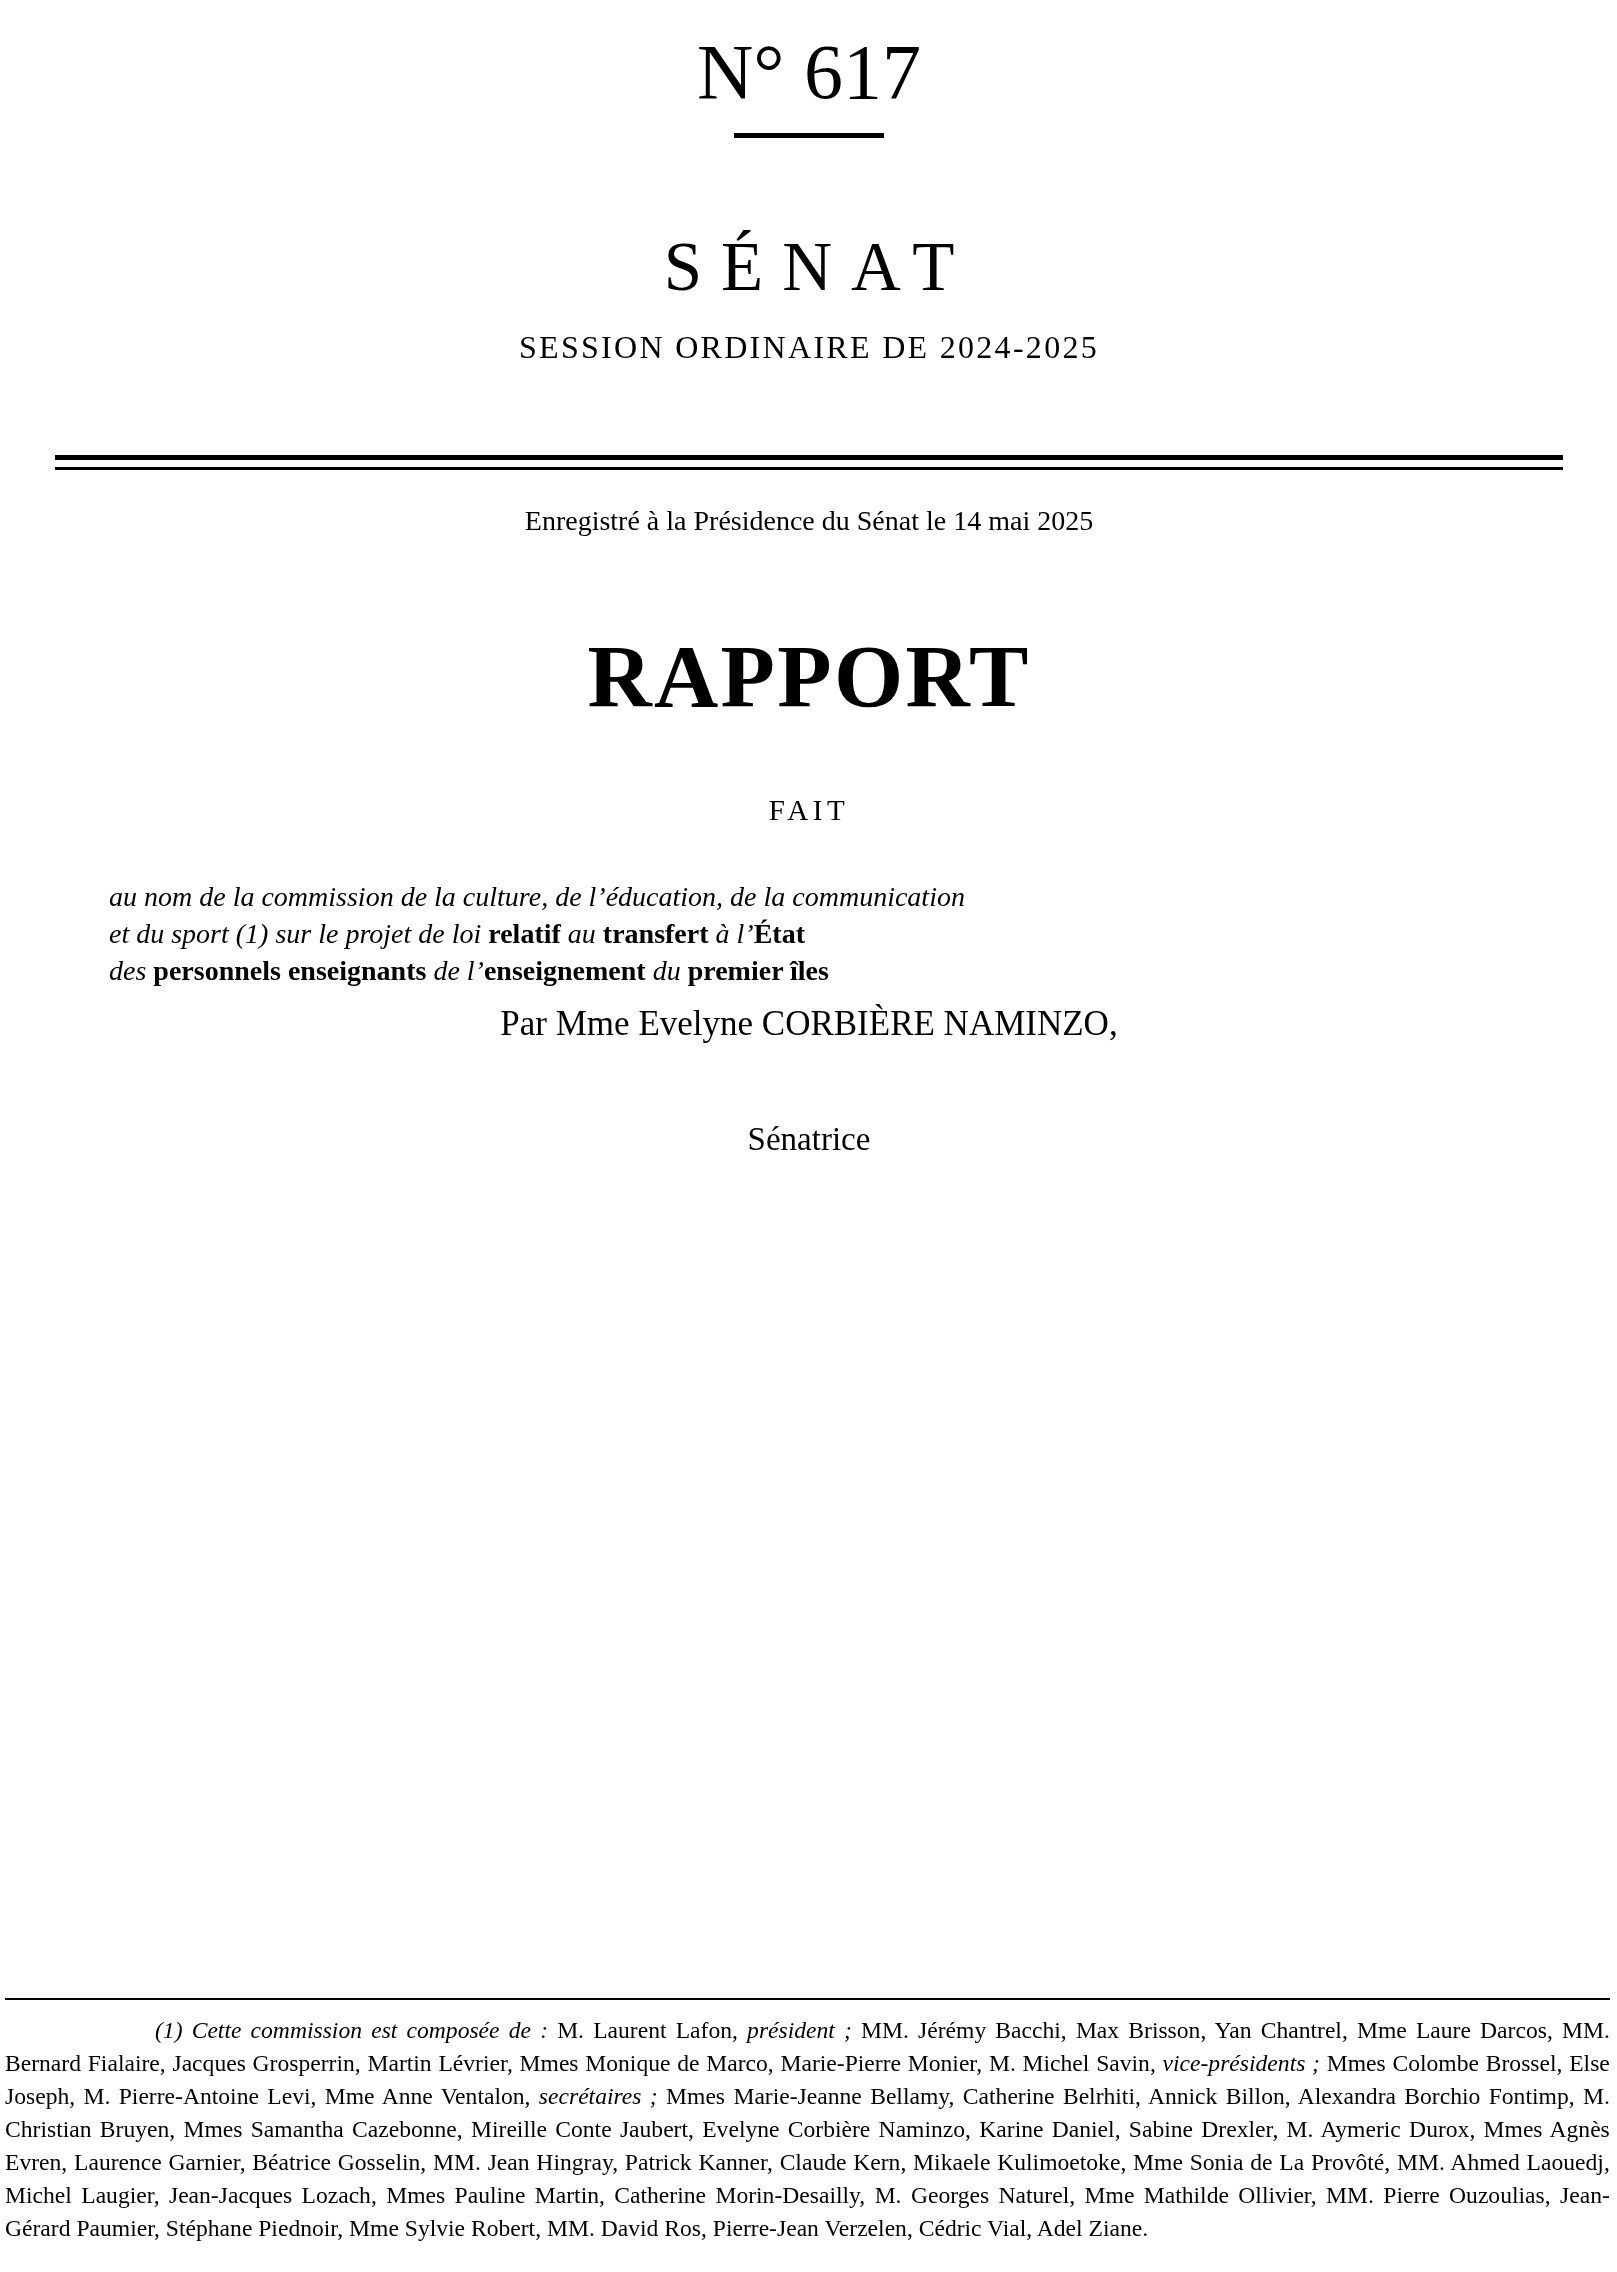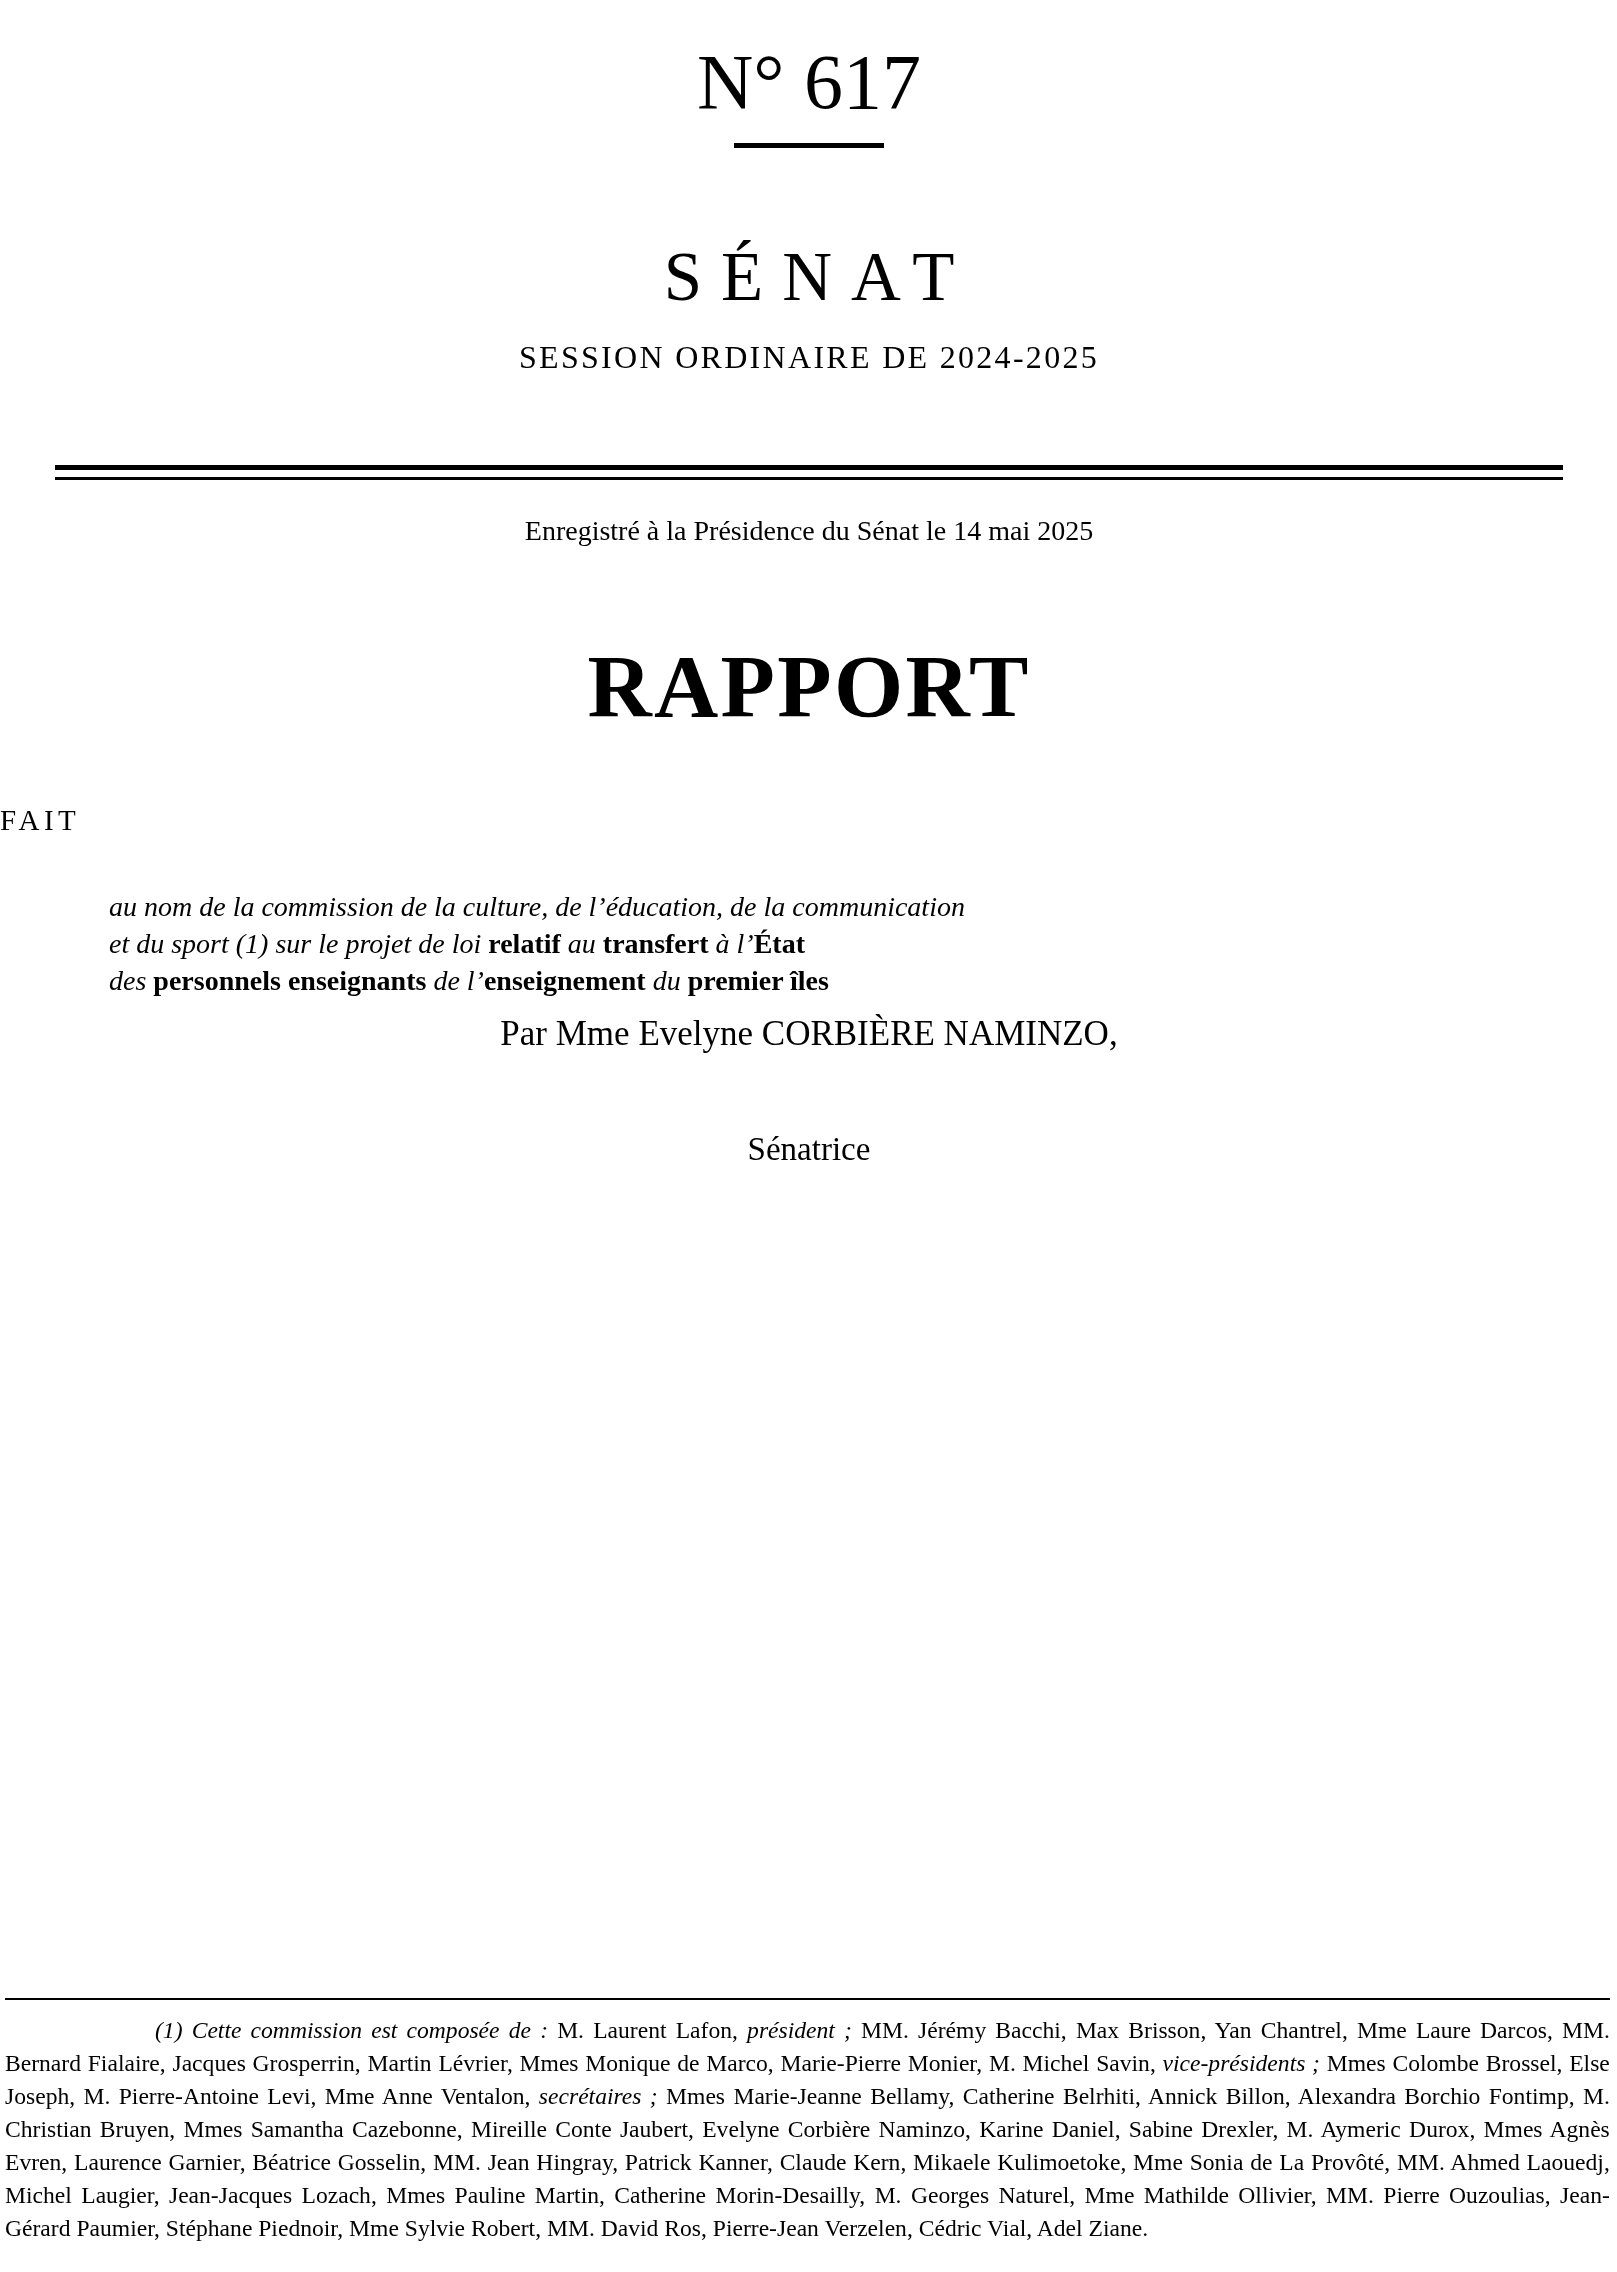--- a/index.html
+++ b/index.html
@@ -12,21 +12,21 @@
   .page {
     position: relative;
     width: 1618px;
     height: 2546px;
     background: #ffffff;
     overflow: hidden;
   }
 
   
   .doc-number {
-    padding-top: 37px;
+    padding-top: 27px;
     text-align: center;
     font-size: 78px;
     line-height: 1.15;
   }
   .number-rule {
     width: 150px;
     height: 0;
     border-top: 5.9px solid #000;
     margin: 16.4px auto 0 auto;
   }
@@ -62,21 +62,21 @@
   .doc-title {
     margin-top: 91px;
     text-align: center;
     font-size: 89px;
     font-weight: bold;
     letter-spacing: 2.3px;
     line-height: 1.1;
   }
   .fait {
     margin-top: 68px;
-    text-align: left;
+    text-align: center;
     font-size: 29px;
     letter-spacing: 4.5px;
     line-height: 1.15;
   }
   .summary {
     margin: 52px auto 14px auto;
     width: 1400px;
     text-align: left;
     font-size: 28px;
     line-height: 1.32;

